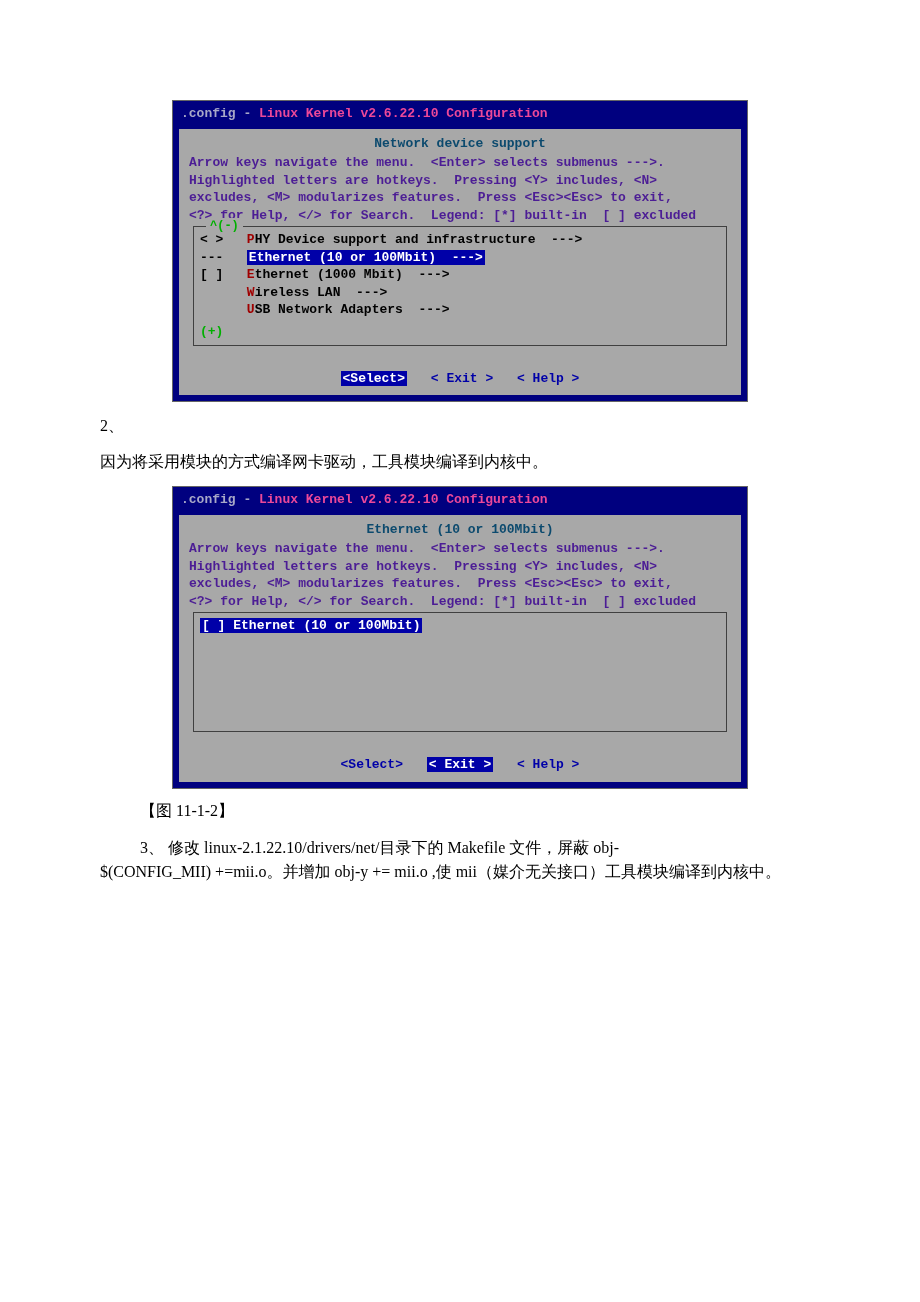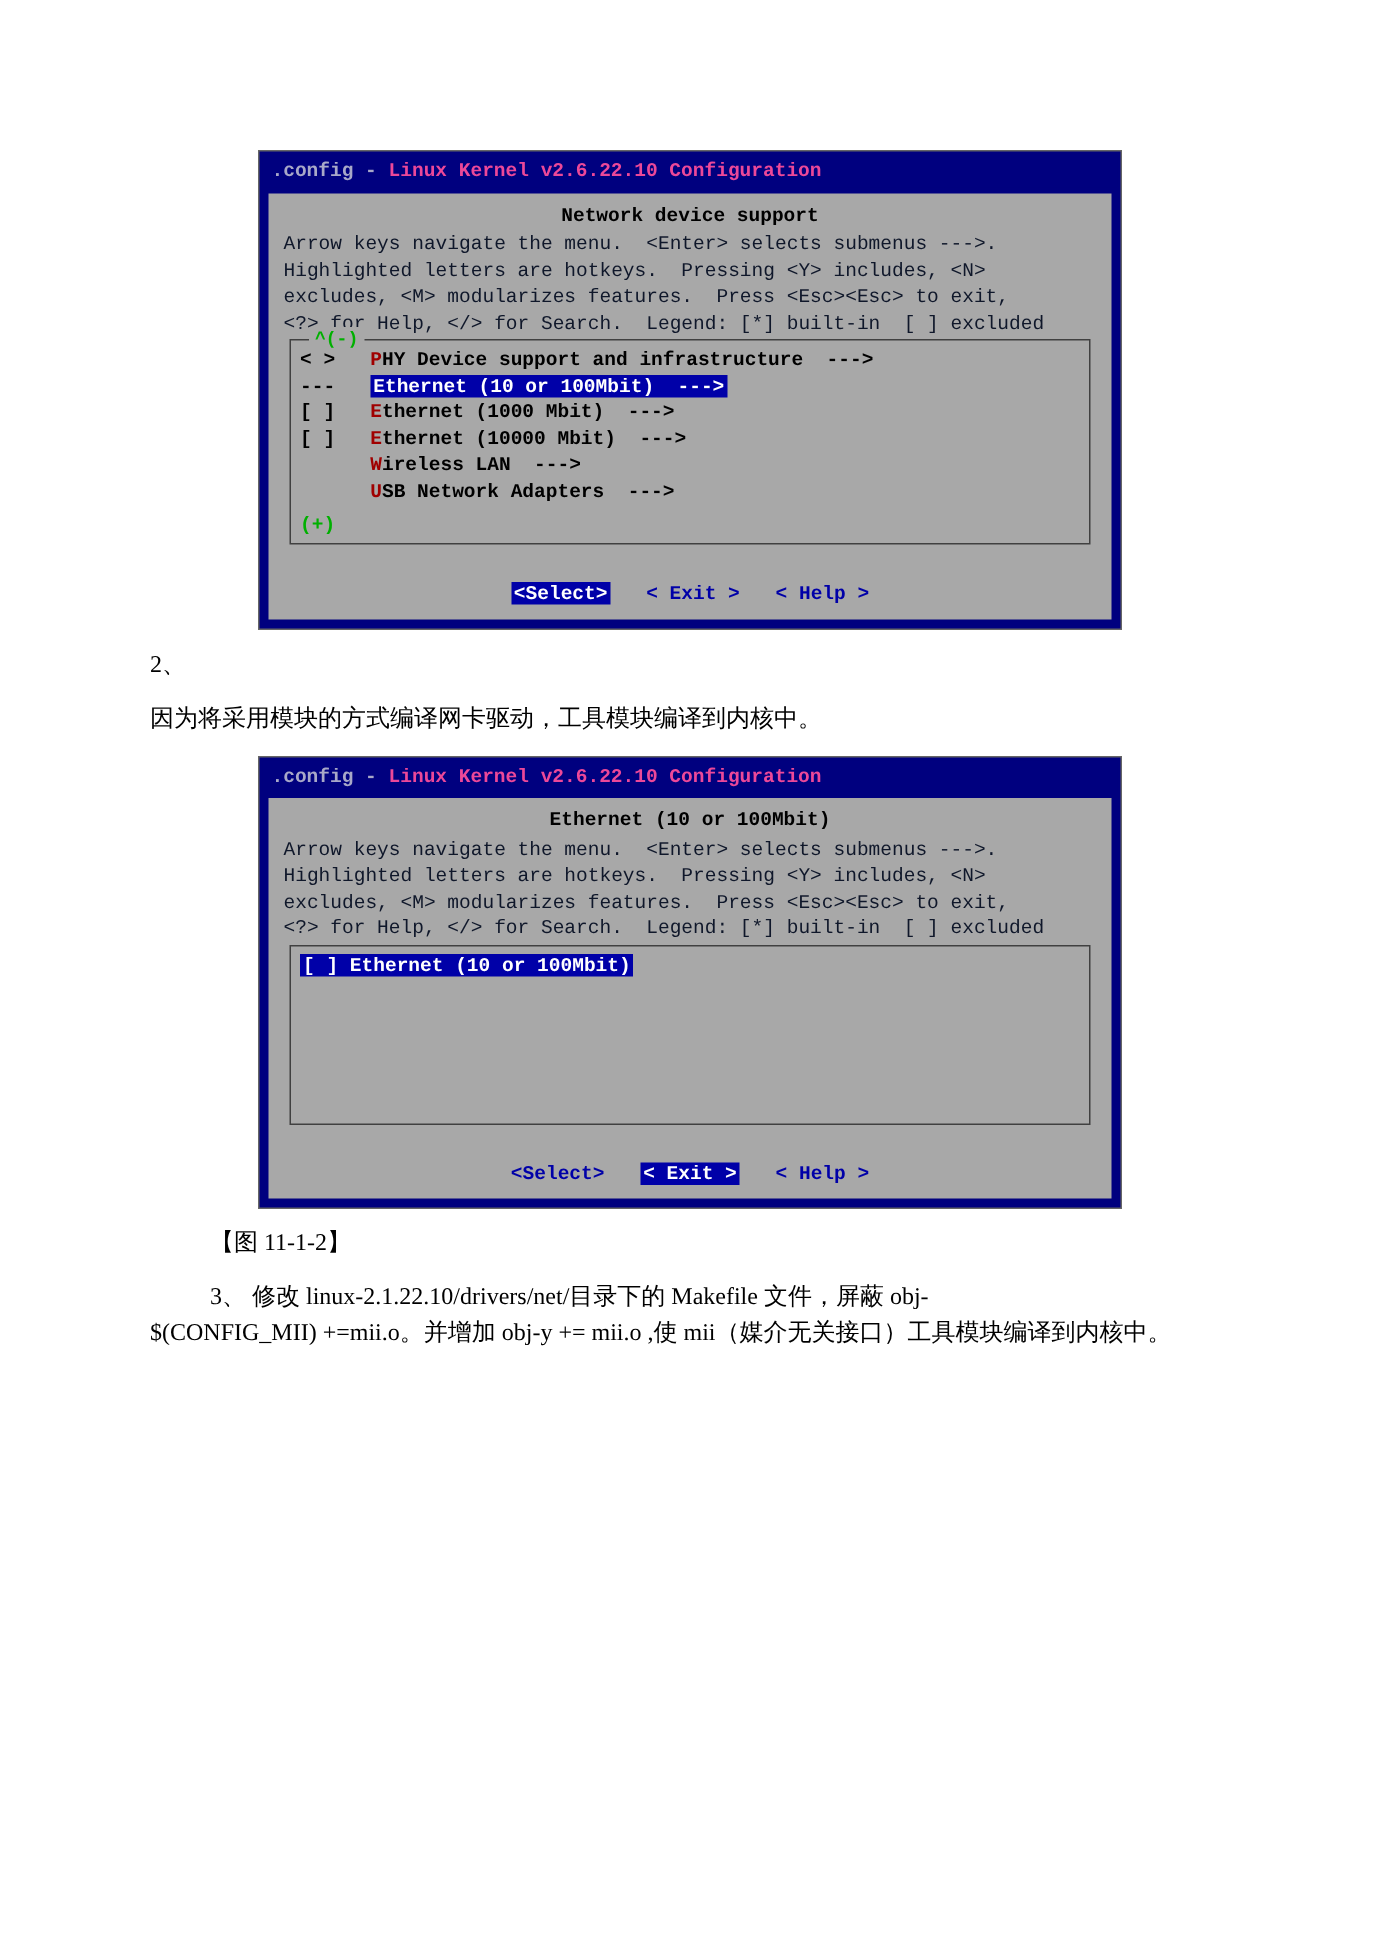--- a/index.html
+++ b/index.html
@@ -31,26 +31,26 @@
   }
   .term .titlebar .white { color: #ec4899; }
   .dialog-outer {
     background: #a8a8a8;
     color: #000;
     margin: 4px;
     padding: 6px 10px 8px 10px;
     position: relative;
   }
   .dialog-title {
-    color: #000000;
+    color: #0c4a6e;
     text-align: center;
     font-weight: bold;
     margin-bottom: 2px;
   }
-  .instructions { color: #0f172a; font-weight: normal; white-space: pre; }
+  .instructions { color: #4c1d95; font-weight: bold; white-space: pre; }
   .scroll-marker { color: #00b000; font-weight: bold; }
   .inner-box {
     border: 1px solid #404040;
     padding: 4px 6px;
     margin: 2px 4px 4px 4px;
     position: relative;
   }
   .inner-box-tab {
     position: absolute;
     top: -9px;
@@ -93,21 +93,20 @@
       <div class="dialog-title">Network device support</div>
       <div class="instructions">Arrow keys navigate the menu.  &lt;Enter&gt; selects submenus ---&gt;.</div>
       <div class="instructions">Highlighted letters are hotkeys.  Pressing &lt;Y&gt; includes, &lt;N&gt;</div>
       <div class="instructions">excludes, &lt;M&gt; modularizes features.  Press &lt;Esc&gt;&lt;Esc&gt; to exit,</div>
       <div class="instructions">&lt;?&gt; for Help, &lt;/&gt; for Search.  Legend: [*] built-in  [ ] excluded</div>
       <div class="inner-box">
         <span class="inner-box-tab">^(-)</span>
         <div class="menu-line"><span>&lt; &gt;   </span><span class="hotkey">P</span><span>HY Device support and infrastructure  ---&gt;</span></div>
         <div class="menu-line"><span>---   </span><span class="selected"><span class="hotkey">E</span><span>thernet (10 or 100Mbit)  ---&gt;</span></span></div>
         <div class="menu-line"><span>[ ]   </span><span class="hotkey">E</span><span>thernet (1000 Mbit)  ---&gt;</span></div>
-        <div class="menu-line"><span>[ ]   </span><span class="hotkey">E</span><span>thernet (10000 Mbit)  ---&gt;</span></div>
         <div class="menu-line"><span>      </span><span class="hotkey">W</span><span>ireless LAN  ---&gt;</span></div>
         <div class="menu-line"><span>      </span><span class="hotkey">U</span><span>SB Network Adapters  ---&gt;</span></div>
         <div class="scroll-marker" style="margin-top:4px;">(+)</div>
       </div>
       <div class="buttons">
         <span class="btn active">&lt;Select&gt;</span>
         <span class="btn">&lt; Exit &gt;</span>
         <span class="btn">&lt; Help &gt;</span>
       </div>
     </div>

